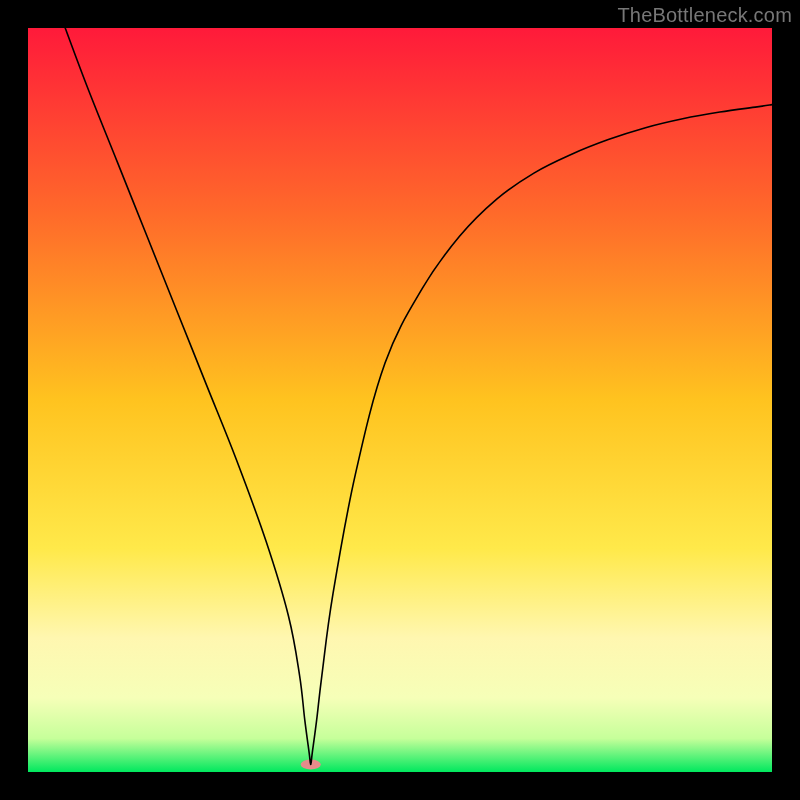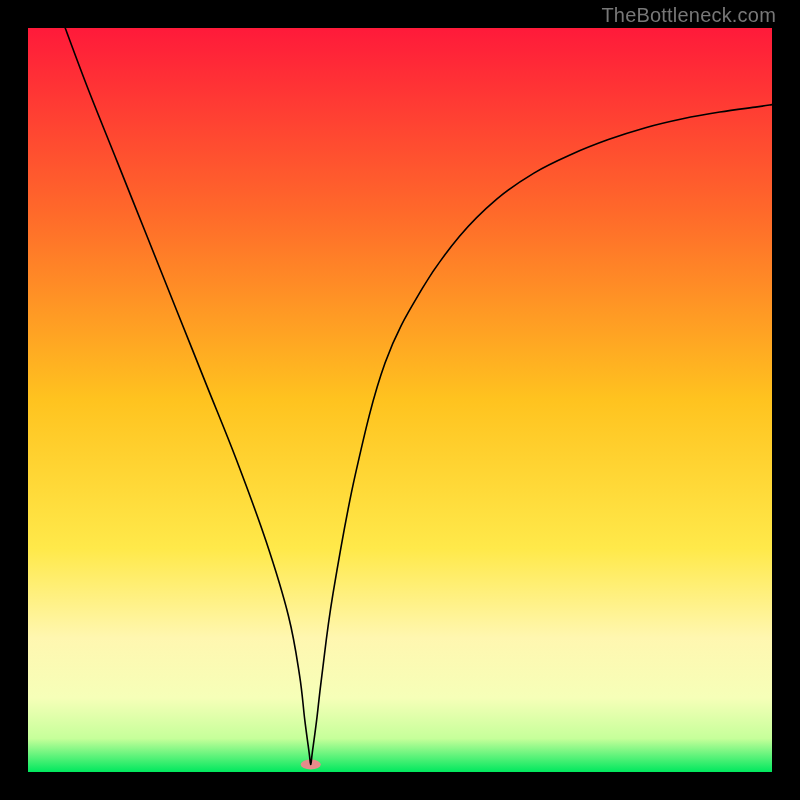--- a/index.html
+++ b/index.html
@@ -15,21 +15,21 @@
     position: absolute;
     left: 28px;
     top: 28px;
     width: 744px;
     height: 744px;
     background: #000;
   }
   .watermark {
     position: absolute;
     top: 4px;
-    right: 24px;
+    right: 8px;
     color: #777;
     font-size: 20px;
     font-weight: 500;
     letter-spacing: 0.2px;
     z-index: 10;
   }
   svg { display: block; }
 </style>
 </head>
 <body>

